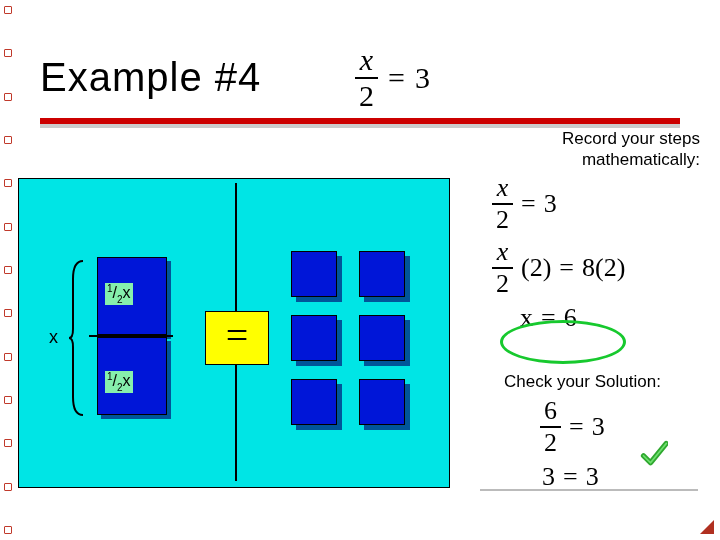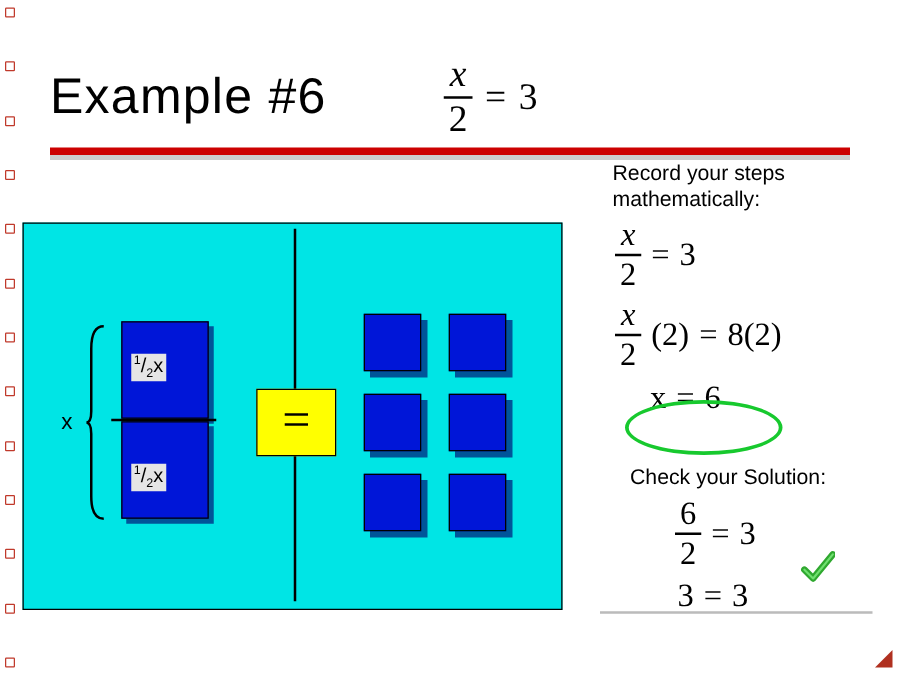--- a/index.html
+++ b/index.html
@@ -7,35 +7,35 @@
   .dots{position:absolute;left:4px;top:0;height:540px;display:flex;flex-direction:column;justify-content:space-between;padding:6px 0;box-sizing:border-box}
   .dots span{width:6px;height:6px;border:1px solid #c0392b;border-radius:1px}
   .title{position:absolute;left:40px;top:55px;font-size:40px;letter-spacing:1px}
   .top-eq{position:absolute;left:355px;top:45px;font-family:'Times New Roman',serif;font-size:30px;font-style:italic;display:flex;align-items:center;gap:10px}
   .frac{display:inline-flex;flex-direction:column;align-items:center;font-style:italic;line-height:1}
   .frac .n{padding:0 4px}
   .frac .bar{width:100%;height:2px;background:#000;margin:2px 0}
   .nrm{font-style:normal}
   .redrule{position:absolute;left:40px;top:118px;width:640px;height:6px;background:#c00}
   .shadow{position:absolute;left:40px;top:124px;width:640px;height:4px;background:#ccc}
-  .record{position:absolute;left:490px;top:128px;font-size:17px;text-align:left;width:210px;line-height:1.25}
+  .record{position:absolute;left:490px;top:128px;font-size:17px;text-align:right;width:210px;line-height:1.25}
   .steps{position:absolute;left:492px;top:175px;font-family:'Times New Roman',serif;font-size:26px}
   .steprow{display:flex;align-items:center;gap:8px;margin-bottom:6px}
   .ring{position:absolute;left:500px;top:320px;width:120px;height:38px;border:3px solid #17c92e;border-radius:50%}
   .check{position:absolute;left:504px;top:372px;font-size:17px}
   .verify{position:absolute;left:540px;top:398px;font-family:'Times New Roman',serif;font-size:26px}
   .tick{position:absolute;left:640px;top:440px;width:28px;height:28px}
   .mat{position:absolute;left:18px;top:178px;width:430px;height:308px;background:#00e5e5;border:1px solid #000}
   .vline{position:absolute;left:216px;top:4px;width:2px;height:298px;background:#000}
   .xbar{position:absolute;left:78px;top:78px;width:68px;height:158px}
   .xbar .half{position:absolute;left:0;width:68px;height:76px;background:#0016d8;border:1px solid #000;box-shadow:4px 4px 0 #059}
   .xbar .half.top{top:0}
   .xbar .half.bot{top:80px}
   .xbar .hline{position:absolute;left:-8px;top:78px;width:84px;height:2px;background:#000}
-  .half-label{position:absolute;font-size:16px;background:#e5e5e5;padding:0 2px;white-space:nowrap}
+  .half-label{position:absolute;font-size:16px;background:#86efac;padding:0 2px;white-space:nowrap}
   .half-label sup{font-size:10px;vertical-align:super}
   .half-label sub{font-size:10px;vertical-align:sub}
   .xlabel{position:absolute;left:30px;top:148px;font-size:18px}
   .bracket{position:absolute;left:50px;top:80px;width:18px;height:158px}
   .eq{position:absolute;left:186px;top:132px;width:62px;height:52px;background:#ff0;border:1px solid #000;font-size:40px;text-align:center;line-height:48px;font-family:Verdana}
   .unit{position:absolute;width:44px;height:44px;background:#0016d8;border:1px solid #000;box-shadow:5px 5px 0 #059}
   .u1{left:272px;top:72px}.u2{left:340px;top:72px}
   .u3{left:272px;top:136px}.u4{left:340px;top:136px}
   .u5{left:272px;top:200px}.u6{left:340px;top:200px}
   .bottom-rule{position:absolute;left:480px;top:489px;width:218px;height:2px;background:#bbb}
@@ -53,21 +53,21 @@
     <span></span>
     <span></span>
     <span></span>
     <span></span>
     <span></span>
     <span></span>
     <span></span>
     <span></span>
 </div>
 
-<div class="title">Example #6</div>
+<div class="title">Example #4</div>
 
 <div class="top-eq">
   <span class="frac">
     <span class="n">x</span>
     <span class="bar"></span>
     <span class="n nrm">2</span>
   </span>
   <span class="nrm">=</span>
   <span class="nrm">3</span>
 </div>

